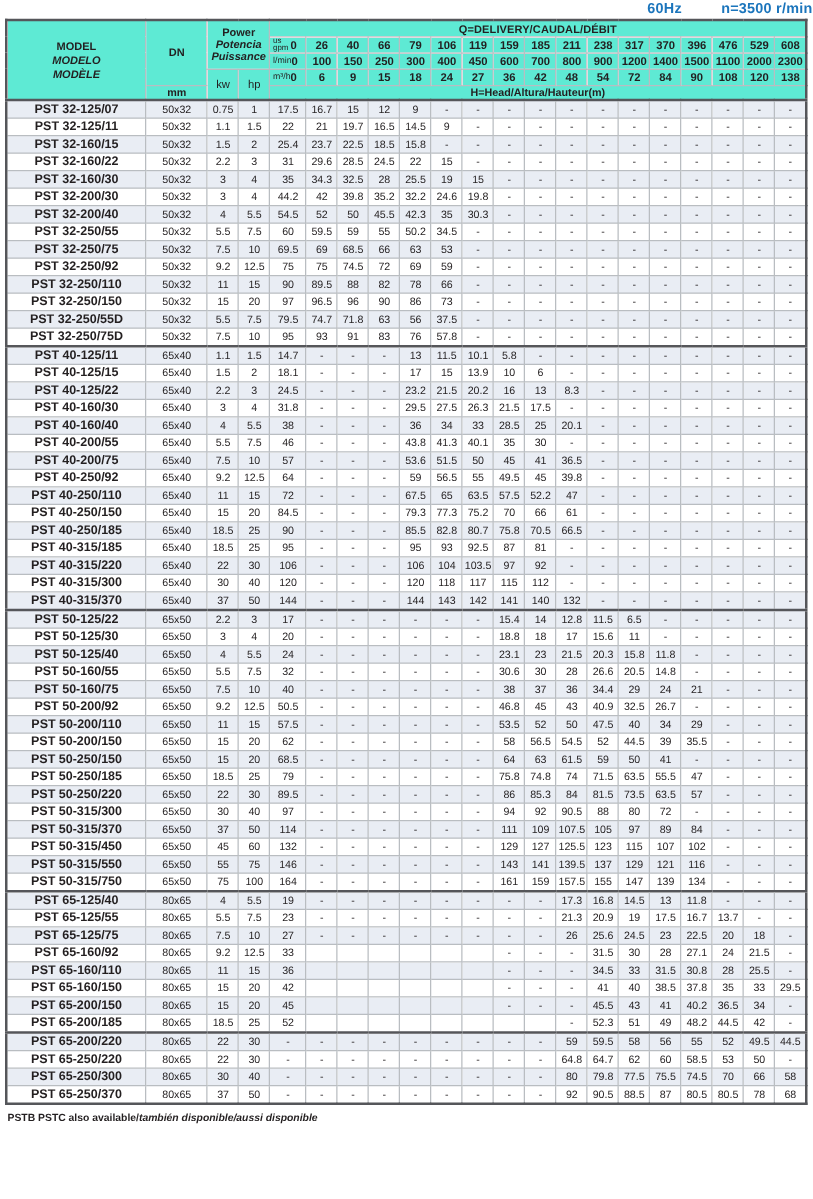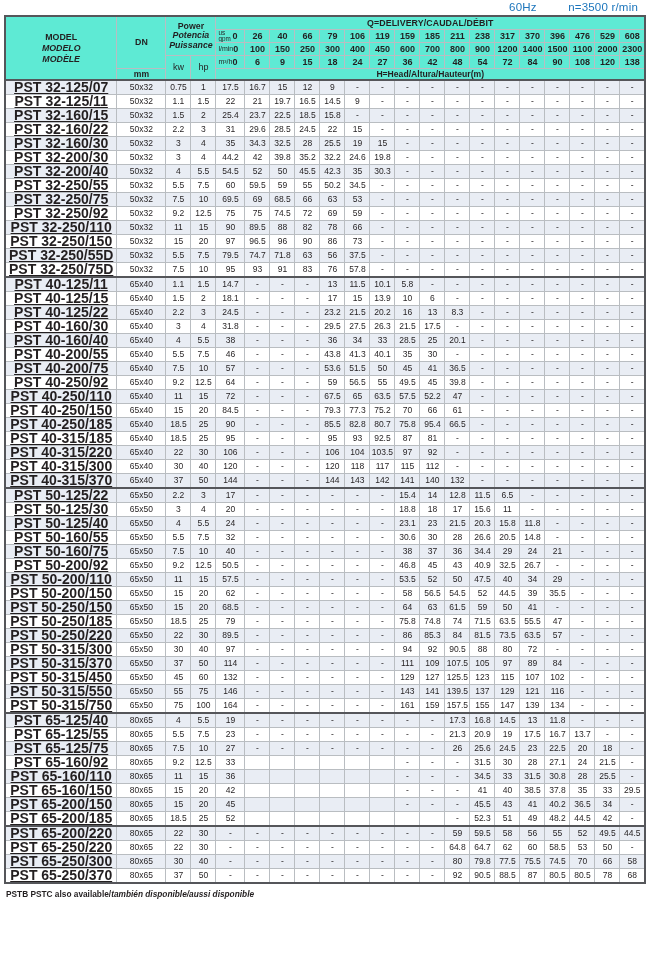--- a/index.html
+++ b/index.html
@@ -1,19 +1,19 @@
 <!DOCTYPE html>
 <html><head>
 <meta charset="utf-8">
 <style>
   * { margin:0; padding:0; box-sizing:border-box; }
   html,body { width:650px; background:#ffffff; font-family:"Liberation Sans", sans-serif; color:#231f20; }
   .page { position:relative; width:650px; height:959px; overflow:hidden; }
 
-  .topline { position:absolute; top:1px; right:12px; color:#1b75bc; font-weight:normal; font-size:11.5px; letter-spacing:0.2px; }
+  .topline { position:absolute; top:1px; right:0; color:#1b75bc; font-weight:bold; font-size:11.5px; letter-spacing:0.2px; }
   .topline span + span { margin-left:28px; }
 
   table { border-collapse:collapse; table-layout:fixed; width:640px; margin:15px auto 0 auto; border:2px solid #55565a; }
   th, td { border:1px solid #b9bdc1; padding:0; text-align:center; vertical-align:middle; white-space:nowrap; overflow:hidden; }
   thead { border-bottom:2px solid #55565a; }
 
   
   thead th { font-weight:bold; background:#5eead4; }
   .hr1 th { height:13px; font-size:8.8px; }
   .hr2 th, .hr3 th, .hr4 th { height:13px; font-size:9px; }
@@ -30,21 +30,21 @@
   .unit-cell { display:flex; justify-content:space-between; align-items:center; padding:0 3px 0 2px; border:none; height:100%; }
   th.unit-th { padding:0; }
   th.unit-th > .unit-cell { width:100%; }
   .u2 { display:flex; flex-direction:column; font-size:6.3px; line-height:5.8px; font-weight:normal; text-align:left; }
   .u1 { font-size:7px; font-weight:normal; }
   .zero { font-size:9px; font-weight:bold; margin-right:4px; }
   th.num { font-size:9px; }
 
   
   tbody td { height:14px; font-size:8.5px; line-height:13px; background:#ffffff; }
-  tbody td.model { font-weight:bold; font-size:14px;text-decoration:underline; }
+  tbody td.model { font-weight:bold; font-size:10px; }
   tbody tr.shaded td { background:#e9edf4; }
   tbody tr.thick-top td { border-top:2px solid #55565a; }
   tbody tr.mid-top td { border-top:1px solid #8a8d90; }
 
   .footer { display:flex; justify-content:space-between; align-items:baseline; margin:5px 7px 0 6px; font-size:8.3px; font-weight:bold; }
   .footer i { font-style:italic; }
   .pages { color:#1b75bc; margin-left:5px; }
 </style>
 </head>
 <body>
@@ -725,21 +725,21 @@
           <td>18.5</td>
           <td>25</td>
           <td>90</td>
           <td>-</td>
           <td>-</td>
           <td>-</td>
           <td>85.5</td>
           <td>82.8</td>
           <td>80.7</td>
           <td>75.8</td>
-          <td>95.4</td>
+          <td>70.5</td>
           <td>66.5</td>
           <td>-</td>
           <td>-</td>
           <td>-</td>
           <td>-</td>
           <td>-</td>
           <td>-</td>
           <td>-</td>
         </tr>
         <tr class="mid-top">

